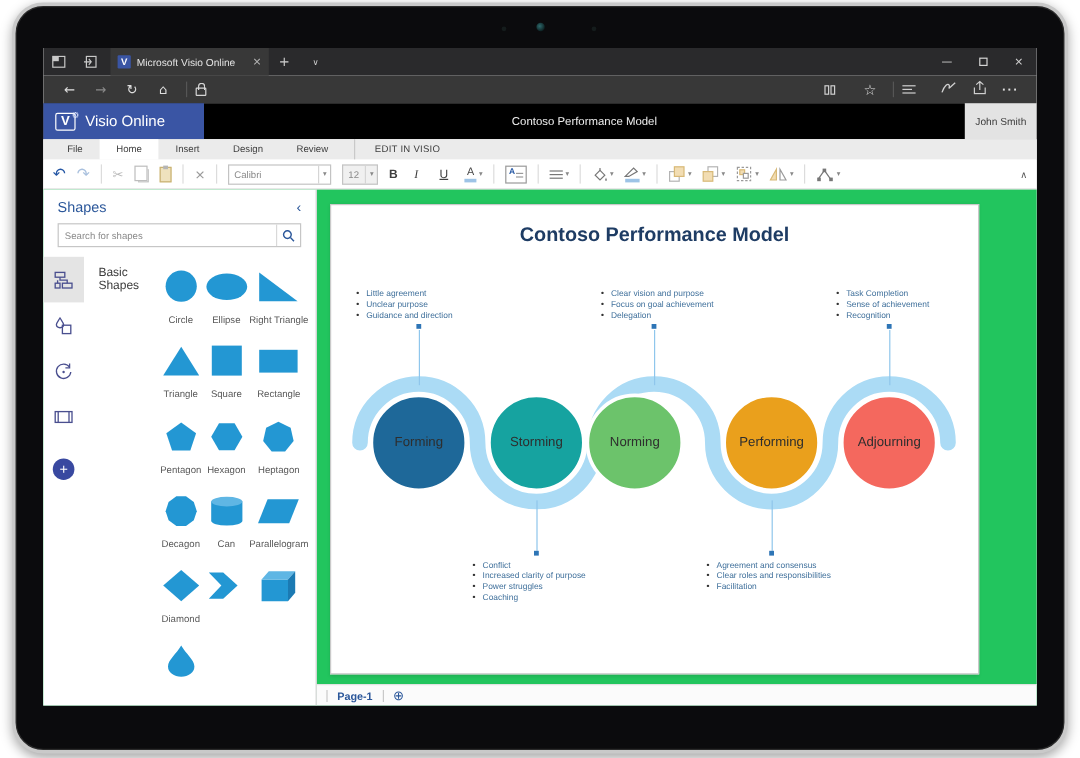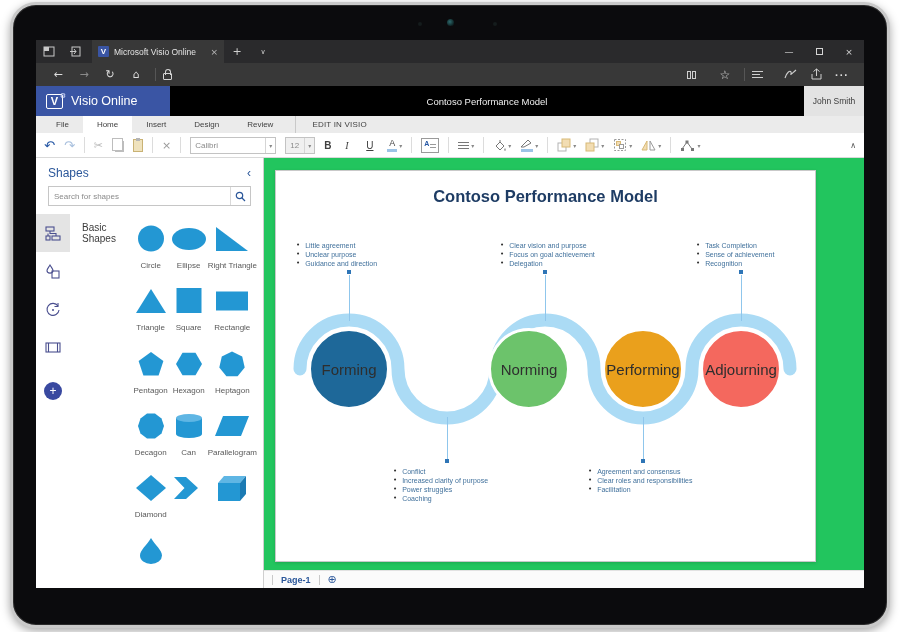--- a/index.html
+++ b/index.html
@@ -118,21 +118,21 @@
   .shape-label{font-size:8px;color:#595959;margin-top:3px;white-space:nowrap;}
 
   
   .canvas{flex:1;position:relative;min-width:0;}
   .page{position:absolute;left:11px;top:12px;width:541px;height:392px;background:#fff;border:1px solid #c9c9c9;
     box-shadow:0 1px 3px rgba(0,0,0,.15);}
   .diagram-title{position:absolute;top:16px;left:0;right:0;text-align:center;font-size:16.5px;font-weight:bold;color:#1E3C64;}
   .wave{position:absolute;left:0;top:0;}
   .stage-circle{position:absolute;width:82px;height:82px;border-radius:50%;border:3px solid #fff;
     display:flex;align-items:center;justify-content:center;}
-  .stage-label{font-size:15px;color:#2e2e2e;}
+  .stage-label{font-size:11px;color:#2e2e2e;}
   .stage-connector{position:absolute;width:1px;background:#8FC6EC;}
   .stage-dot{position:absolute;width:4px;height:4px;background:#2E75B6;}
   .stage-notes{position:absolute;width:150px;}
   .note-row{display:flex;gap:5px;line-height:9px;}
   .note-row .bullet{font-size:7px;color:#333;}
   .note-row .ntext{font-size:7px;color:#41719C;white-space:nowrap;}
 
   .pagebar{position:absolute;left:0;right:0;bottom:0;height:18px;background:#fbfbfb;border-top:1px solid #e2e2e2;
     display:flex;align-items:center;font-size:9px;color:#2B579A;padding-left:8px;gap:8px;}
   .pb-sep{width:1px;height:10px;background:#c9c9c9;}
@@ -520,20 +520,23 @@
               </div>
               <div class="note-row">
                 <span class="bullet ic">•</span>
                 <span class="ntext">Unclear purpose</span>
               </div>
               <div class="note-row">
                 <span class="bullet ic">•</span>
                 <span class="ntext">Guidance and direction</span>
               </div>
             </div>
+            <div class="stage-circle" style="left: 130px; top: 157px; background: rgb(22, 163, 160);">
+              <span class="stage-label">Storming</span>
+            </div>
             <div class="stage-connector" style="left: 171px; top: 246px; height: 42px;"></div>
             <div class="stage-dot" style="left: 169px; top: 288px;"></div>
             <div class="stage-notes" style="left: 117px; top: 296px;">
               <div class="note-row">
                 <span class="bullet ic">•</span>
                 <span class="ntext">Conflict</span>
               </div>
               <div class="note-row">
                 <span class="bullet ic">•</span>
                 <span class="ntext">Increased clarity of purpose</span>

